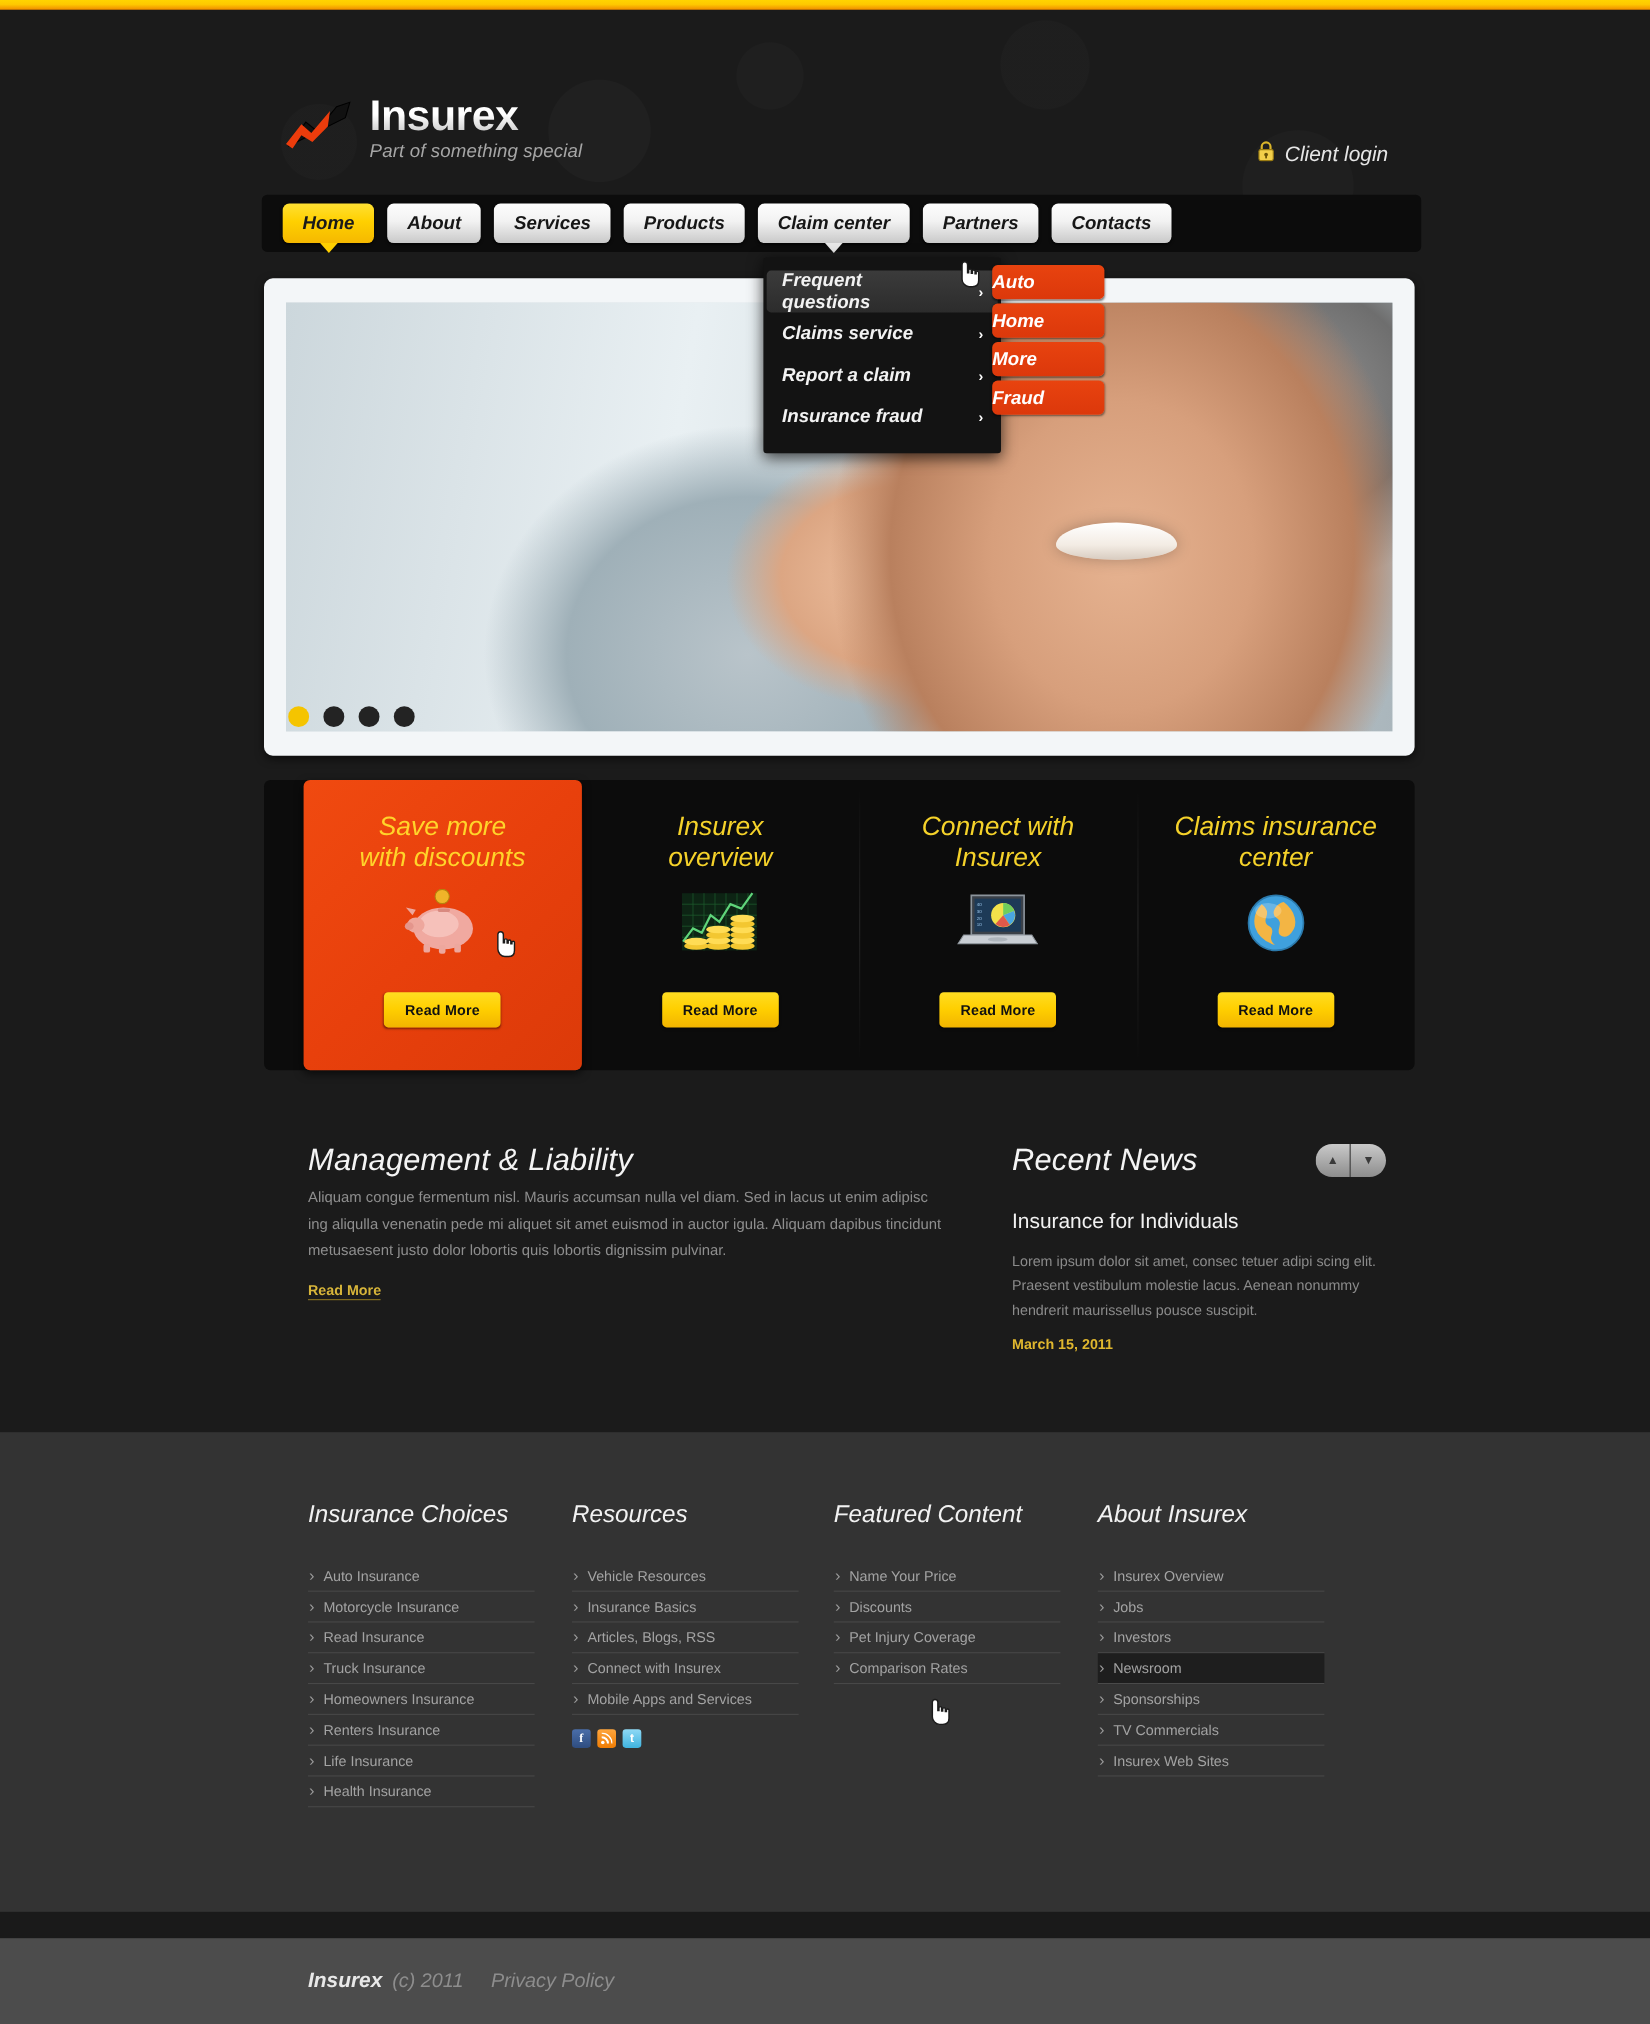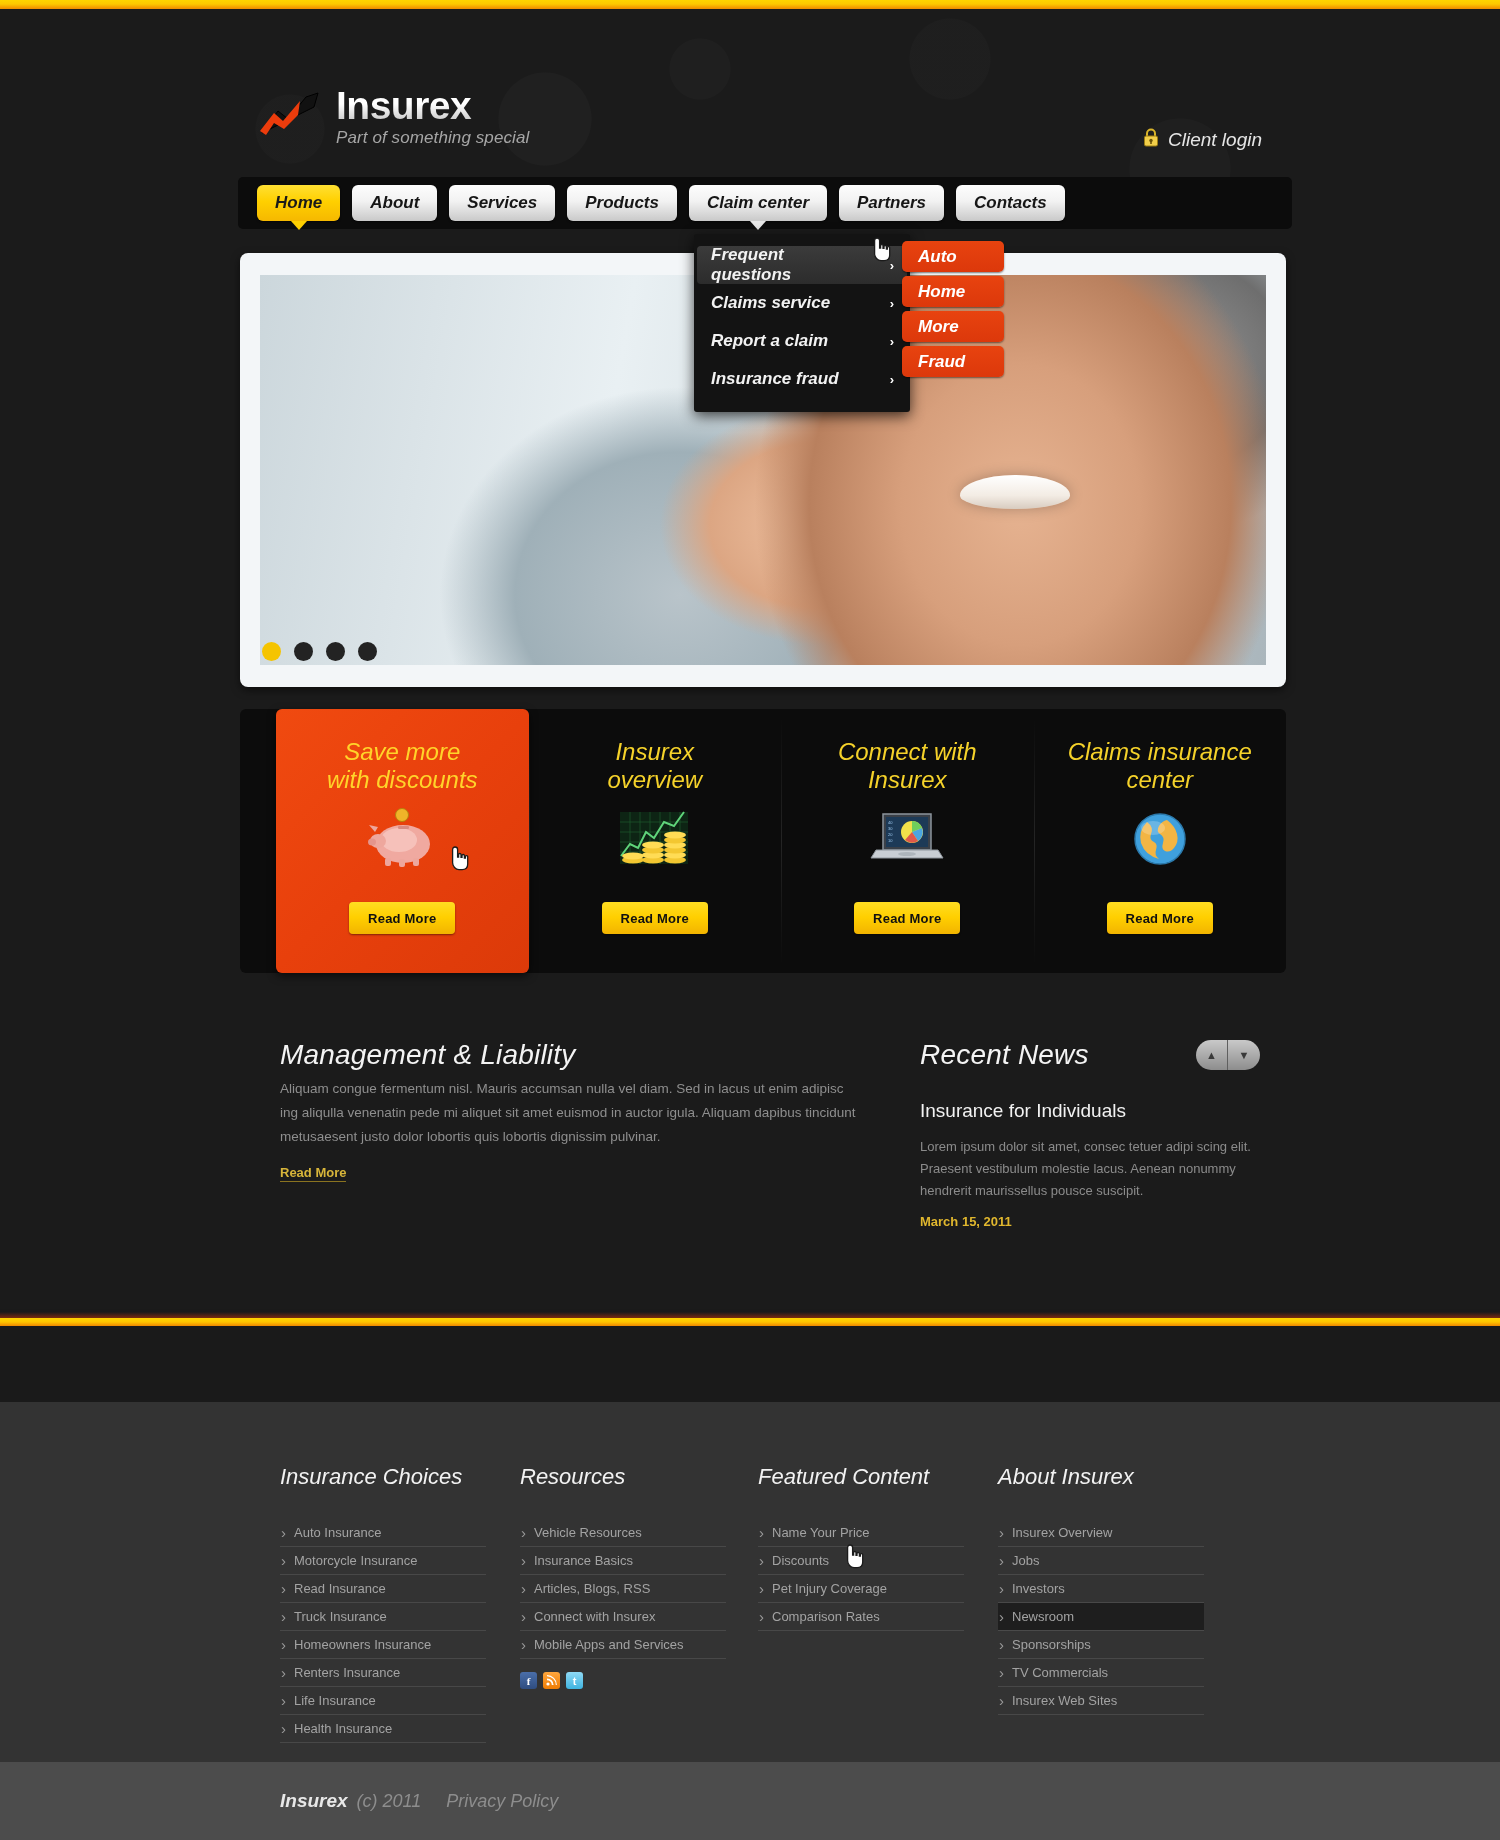--- a/index.html
+++ b/index.html
@@ -89,21 +89,21 @@
     height: 38px; display: flex; align-items: center; justify-content: space-between;
     padding: 0 13px 0 14px; margin: 0 3px; border-radius: 4px;
     font-size: 17px; font-style: italic; font-weight: bold; color: #f2f2f2; cursor: pointer; gap: 26px;
   }
   .dd-item.hover { background: linear-gradient(to bottom, #3b3b3b, #2c2c2c); }
   .dd-arrow { font-size: 13px; color: #ffffff; font-style: normal; }
 
   .submenu { position: absolute; left: 902px; top: 232px; width: 102px; z-index: 50; }
   .sub-item {
     height: 31px; margin-bottom: 4px; border-radius: 5px;
-    display: flex; align-items: center; padding-left: 16px;
+    display: flex; align-items: center; 
     background: linear-gradient(to bottom, #e8430f 0%, #dc380b 100%);
     font-size: 17px; font-style: italic; font-weight: bold; color: #ffffff;
     box-shadow: 0 1px 2px rgba(0,0,0,.5); cursor: pointer;
   }
 
   
   .slider-frame {
     position: absolute; left: 240px; top: 244px; width: 1046px; height: 434px;
     background: #f3f6f8; border-radius: 8px; padding: 22px 20px;
     box-shadow: 0 3px 8px rgba(0,0,0,.55);
@@ -196,21 +196,21 @@
   
   .footer-stripe {
     position: absolute; top: 1318px; left: 0; width: 1500px; height: 8px;
     background: linear-gradient(to bottom, #ffd400 0%, #fec400 50%, #ef8800 100%);
   }
   .footer-stripe-top {
     position: absolute; top: 1312px; left: 0; width: 1500px; height: 6px;
     background: linear-gradient(to bottom, rgba(220,60,10,0), rgba(200,55,10,.55));
   }
   .footer {
-    position: absolute; top: 1402px; left: 0; width: 1500px; height: 436px;
+    position: absolute; top: 1302px; left: 0; width: 1500px; height: 436px;
     background: #333333;
   }
   .fcols { position: absolute; left: 280px; top: 62px; display: flex; gap: 0; width: 960px; }
   .fcol { width: 240px; }
   .fcol.c1 { width: 240px; }
   .fcol.c2 { width: 238px; }
   .fcol.c3 { width: 242px; }
   .fcol.c4 { width: 240px; }
   .fcol-title {
     font-size: 22px; font-style: italic; color: #f2f2f2; font-weight: normal; margin-bottom: 29px;

